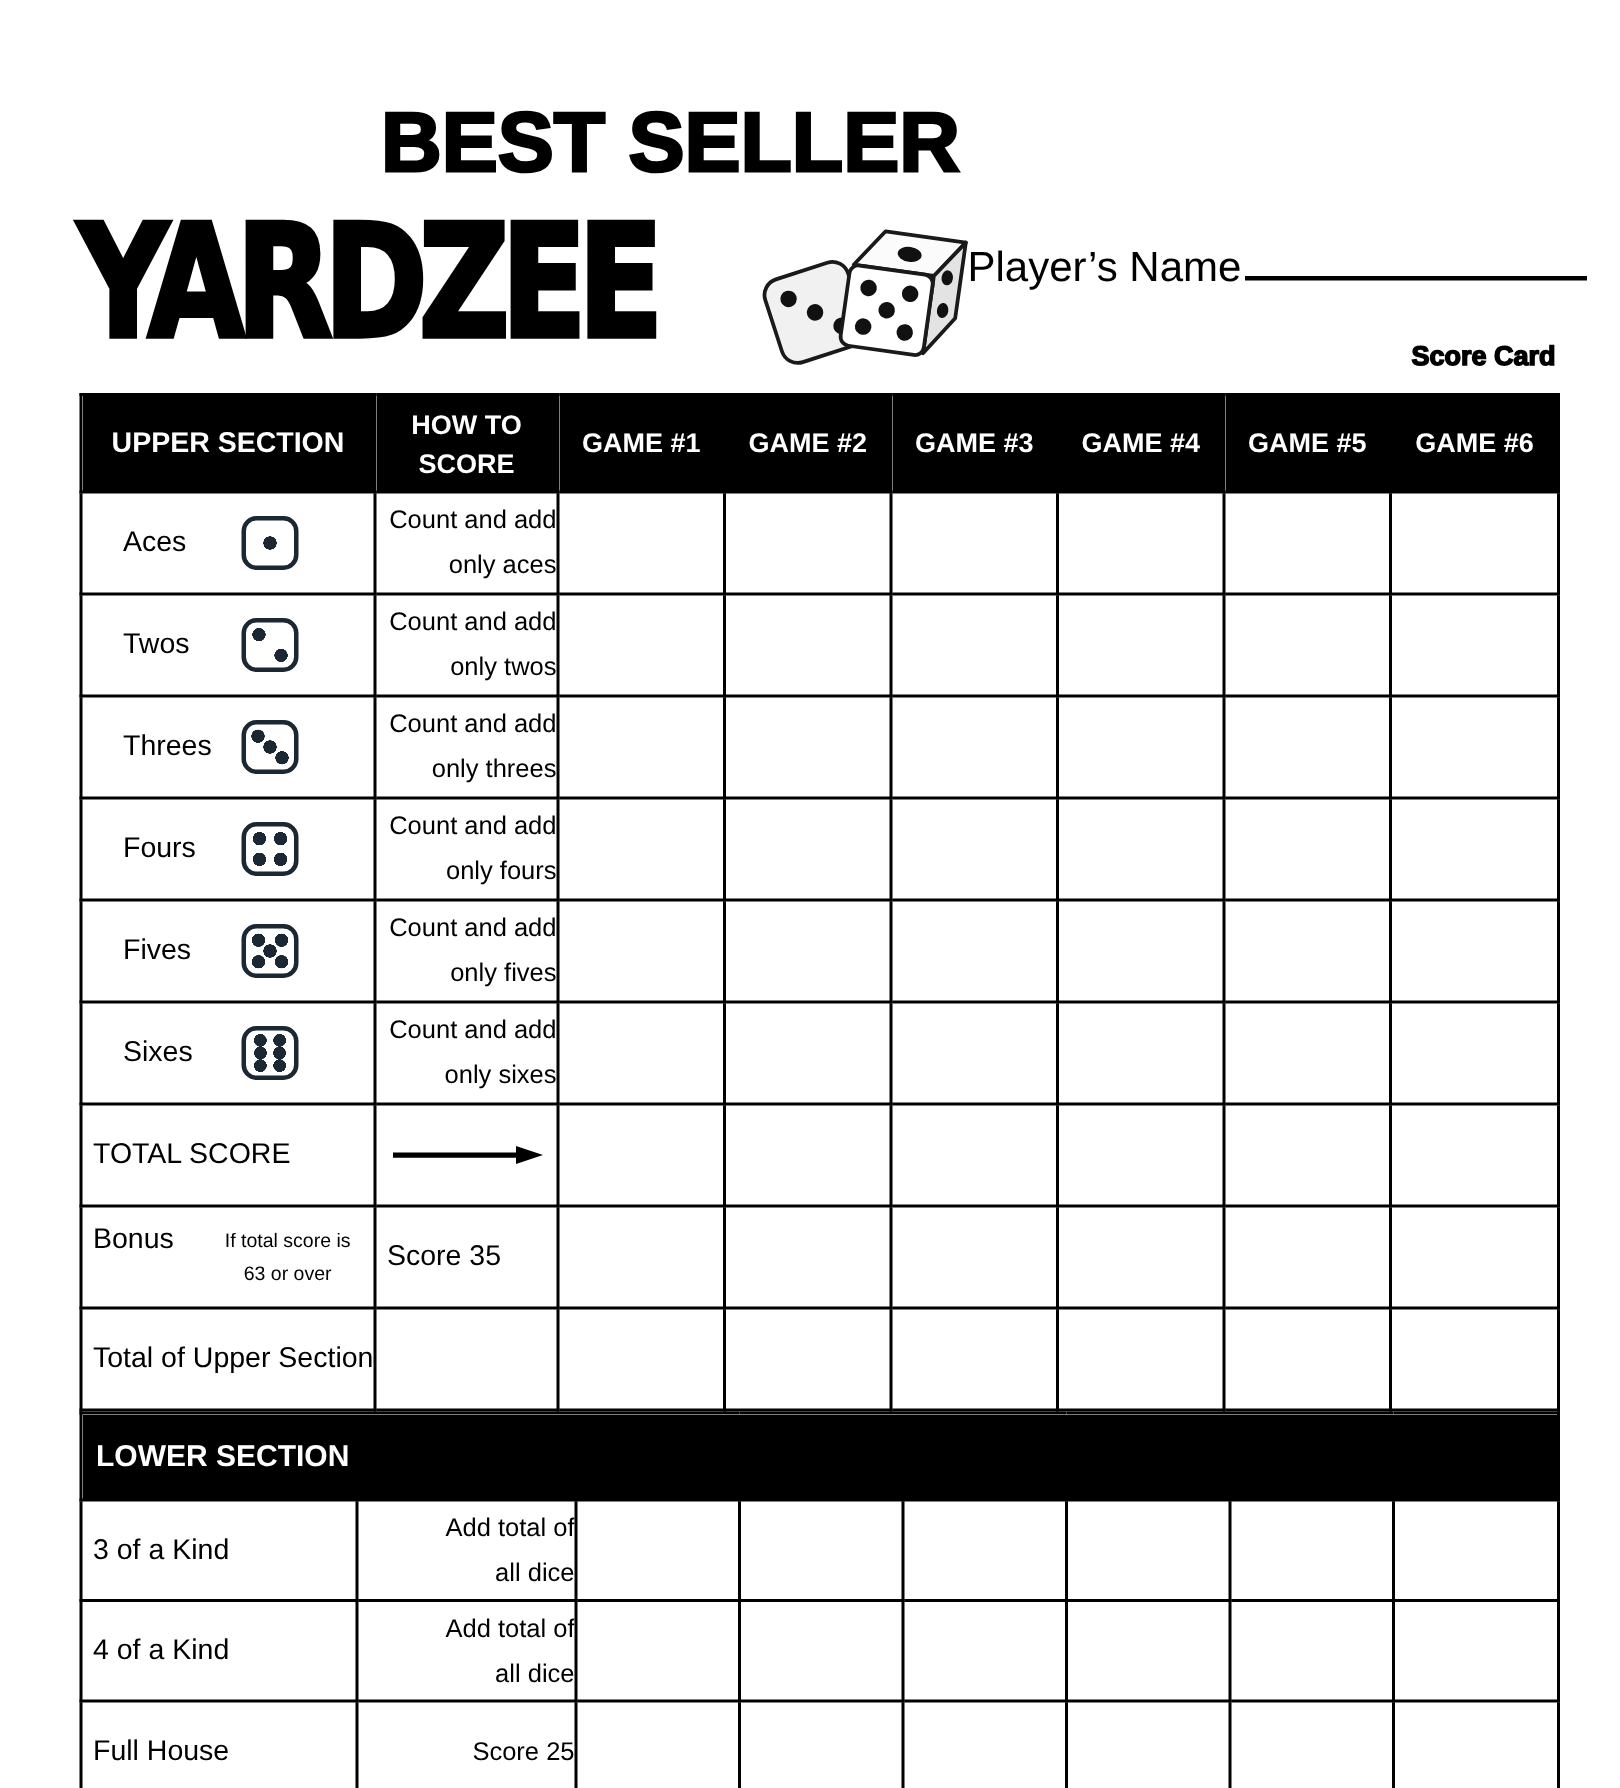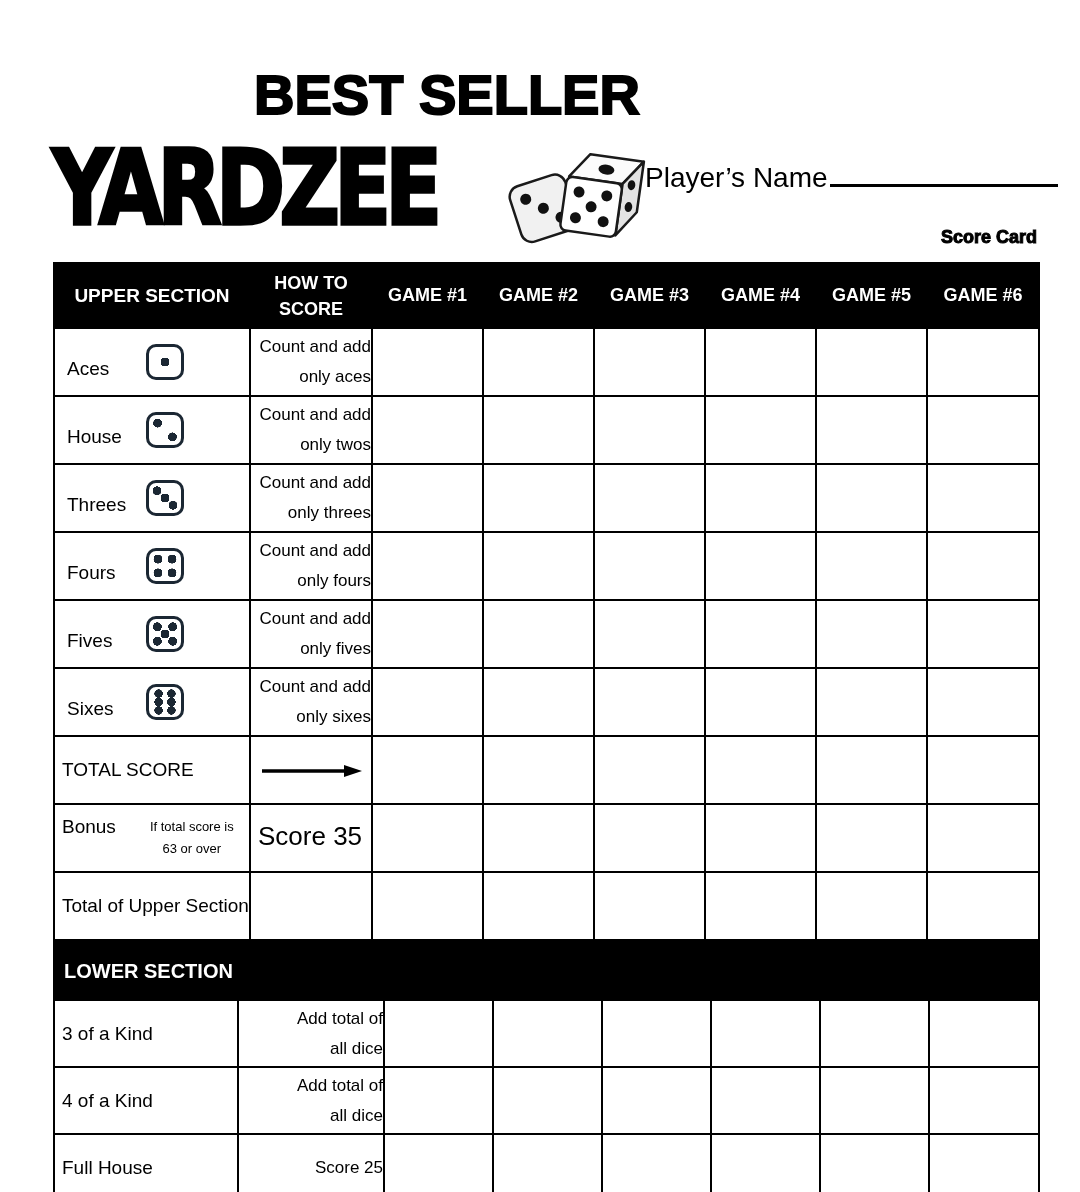--- a/index.html
+++ b/index.html
@@ -94,22 +94,22 @@
   .howto-head span { display: block; line-height: 26px; }
 
   tr.die-row      { height: 68px; }
   tr.total-row    { height: 68px; margin-top: 32px; }
   tr.bonus-row    { height: 68px; }
   tr.totupper-row { height: 68px; }
   tr.lower-row    { height: 67px; }
 
   .lbl-flex {
     display: flex;
-    align-items: flex-end;
-    padding-left: 12px;
+    align-items: center;
+    padding-left: 27px;
   }
   .row-label { width: 79px; font-size: 19px; }
 
   .die {
     display: inline-block;
     width: 38px; height: 36px;
     border: 3px solid #1b2733;
     border-radius: 10px;
     background-color: #fff;
     background-repeat: no-repeat;
@@ -254,21 +254,21 @@
           <td></td>
             <td></td>
           <td></td>
             <td></td>
           <td></td>
             <td></td>
         </tr>
         <tr class="die-row">
           <td>
               <div class="lbl-flex">
-            <span class="row-label">House</span>
+            <span class="row-label">Twos</span>
             <span class="die" data-die="2"></span>
               </div>
             </td>
           <td class="how-cell">
               <div>Count and add</div>
               <div>only twos</div>
             </td>
           <td></td>
             <td></td>
           <td></td>
@@ -366,21 +366,21 @@
         <tr class="bonus-row">
           <td>
             <div class="bonus-flex">
               <span class="bonus-word">Bonus</span>
               <span class="bonus-note">
                 <div>If total score is</div>
                 <div>63 or over</div>
               </span>
             </div>
           </td>
-          <td class="how-cell left"><span style="font-size:26px">Score 35</span></td>
+          <td class="how-cell left"><span style="font-size:19px">Score 35</span></td>
           <td></td>
             <td></td>
           <td></td>
             <td></td>
           <td></td>
             <td></td>
         </tr>
         <tr class="totupper-row">
           <td class="plain-label">Total of Upper Section</td>
           <td></td>

